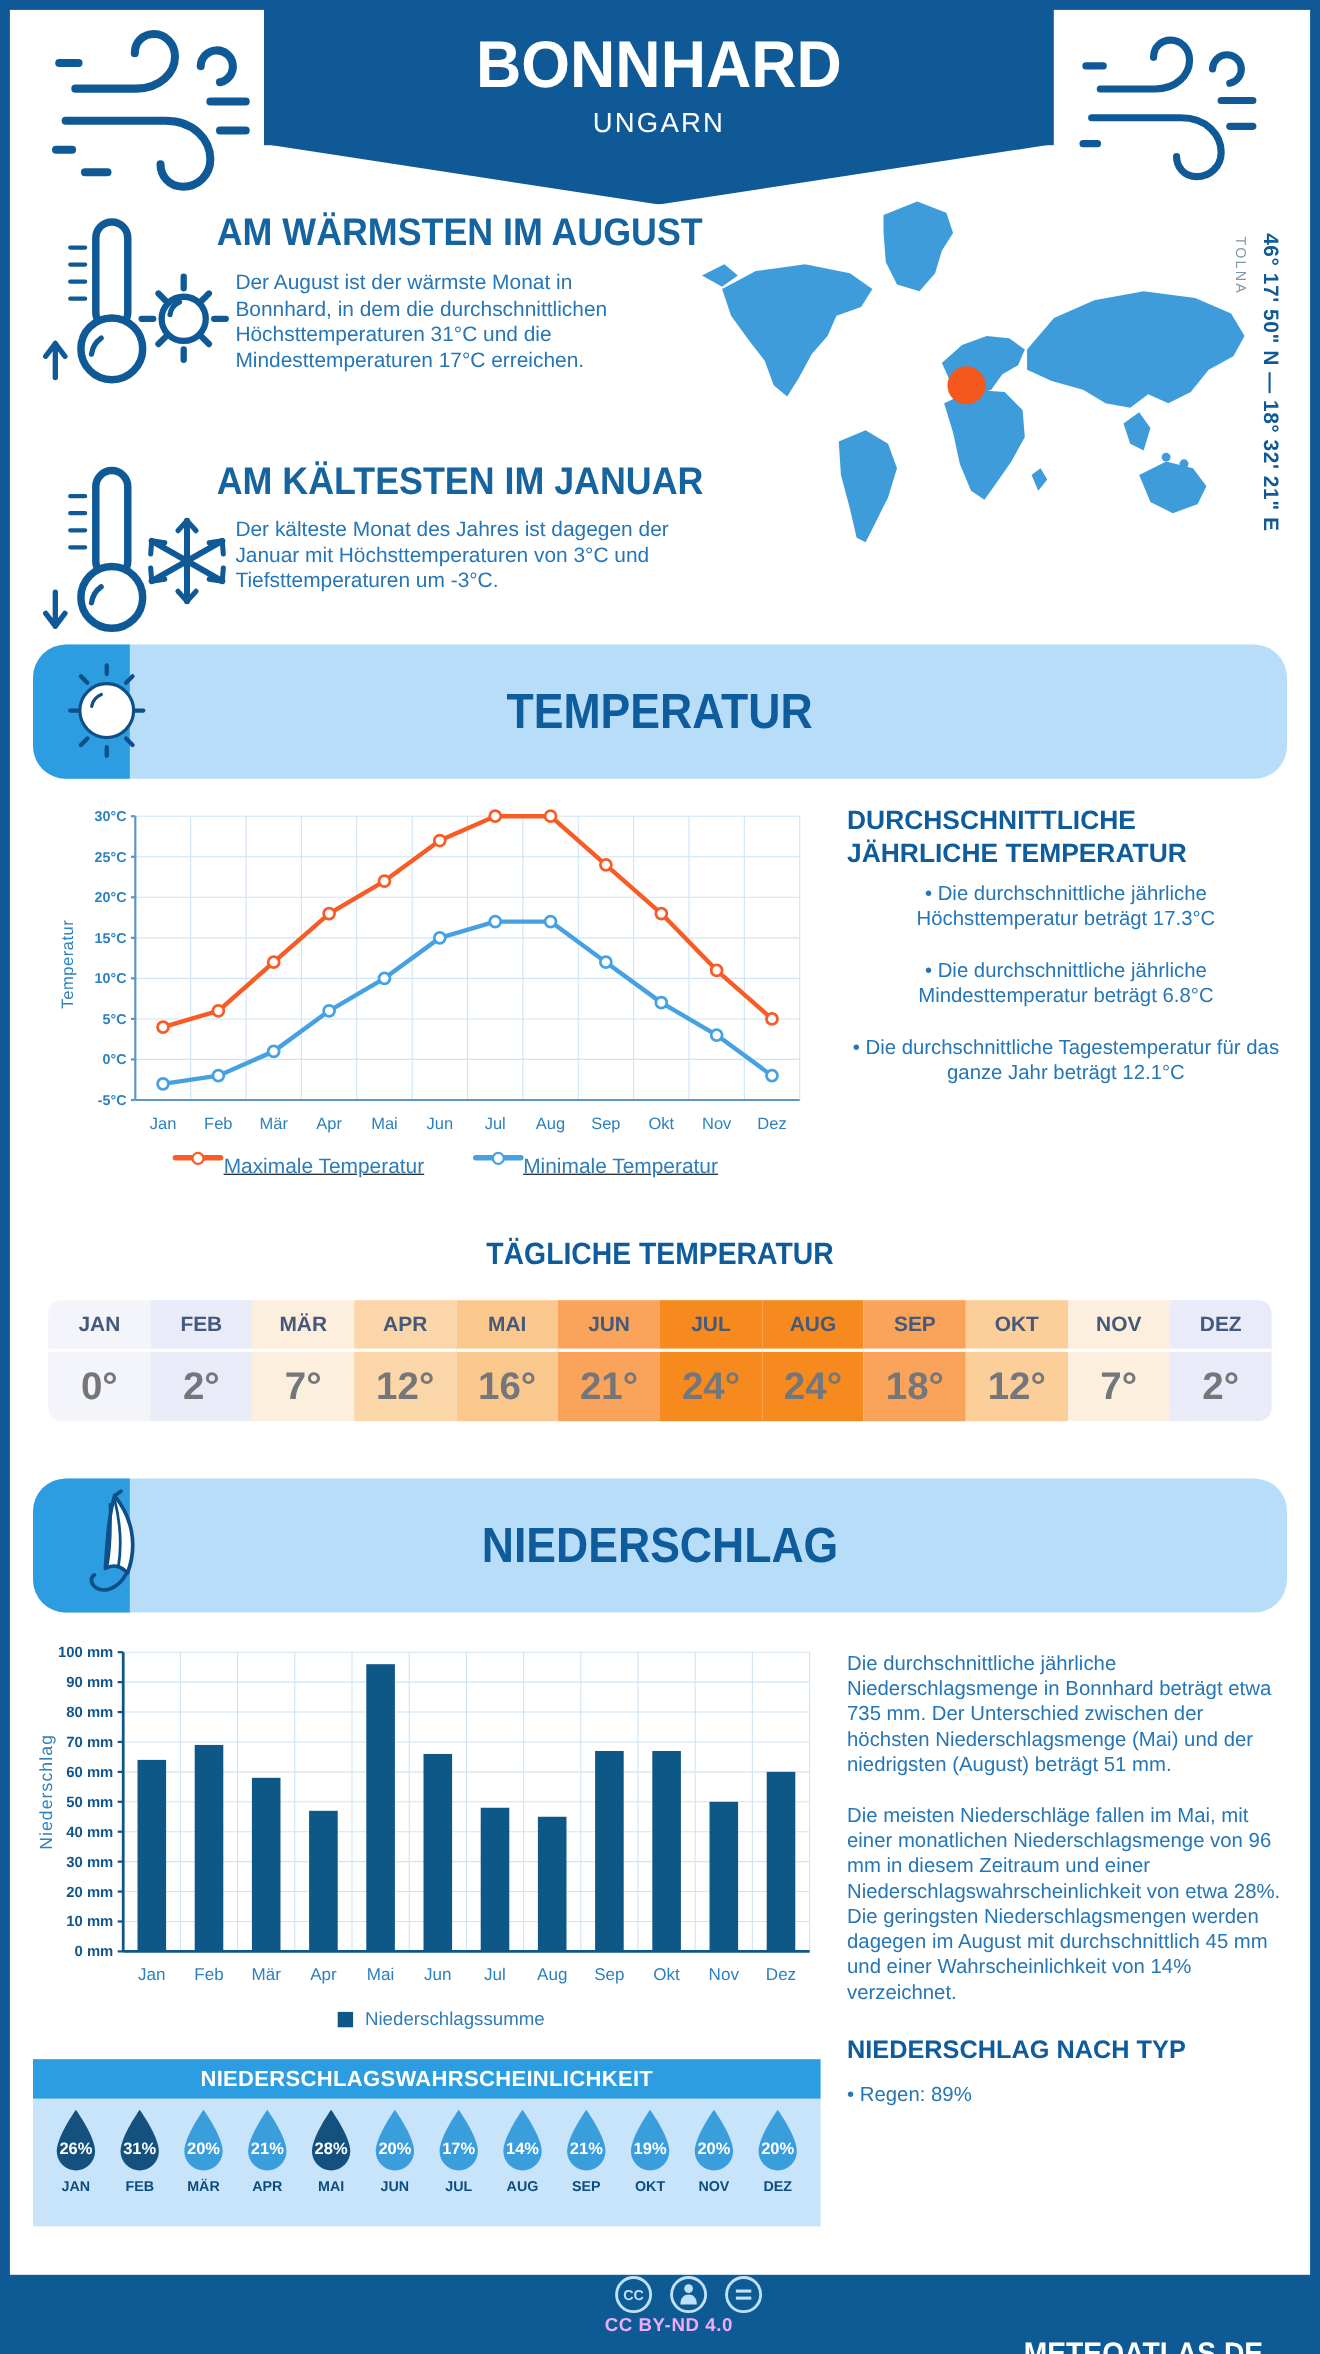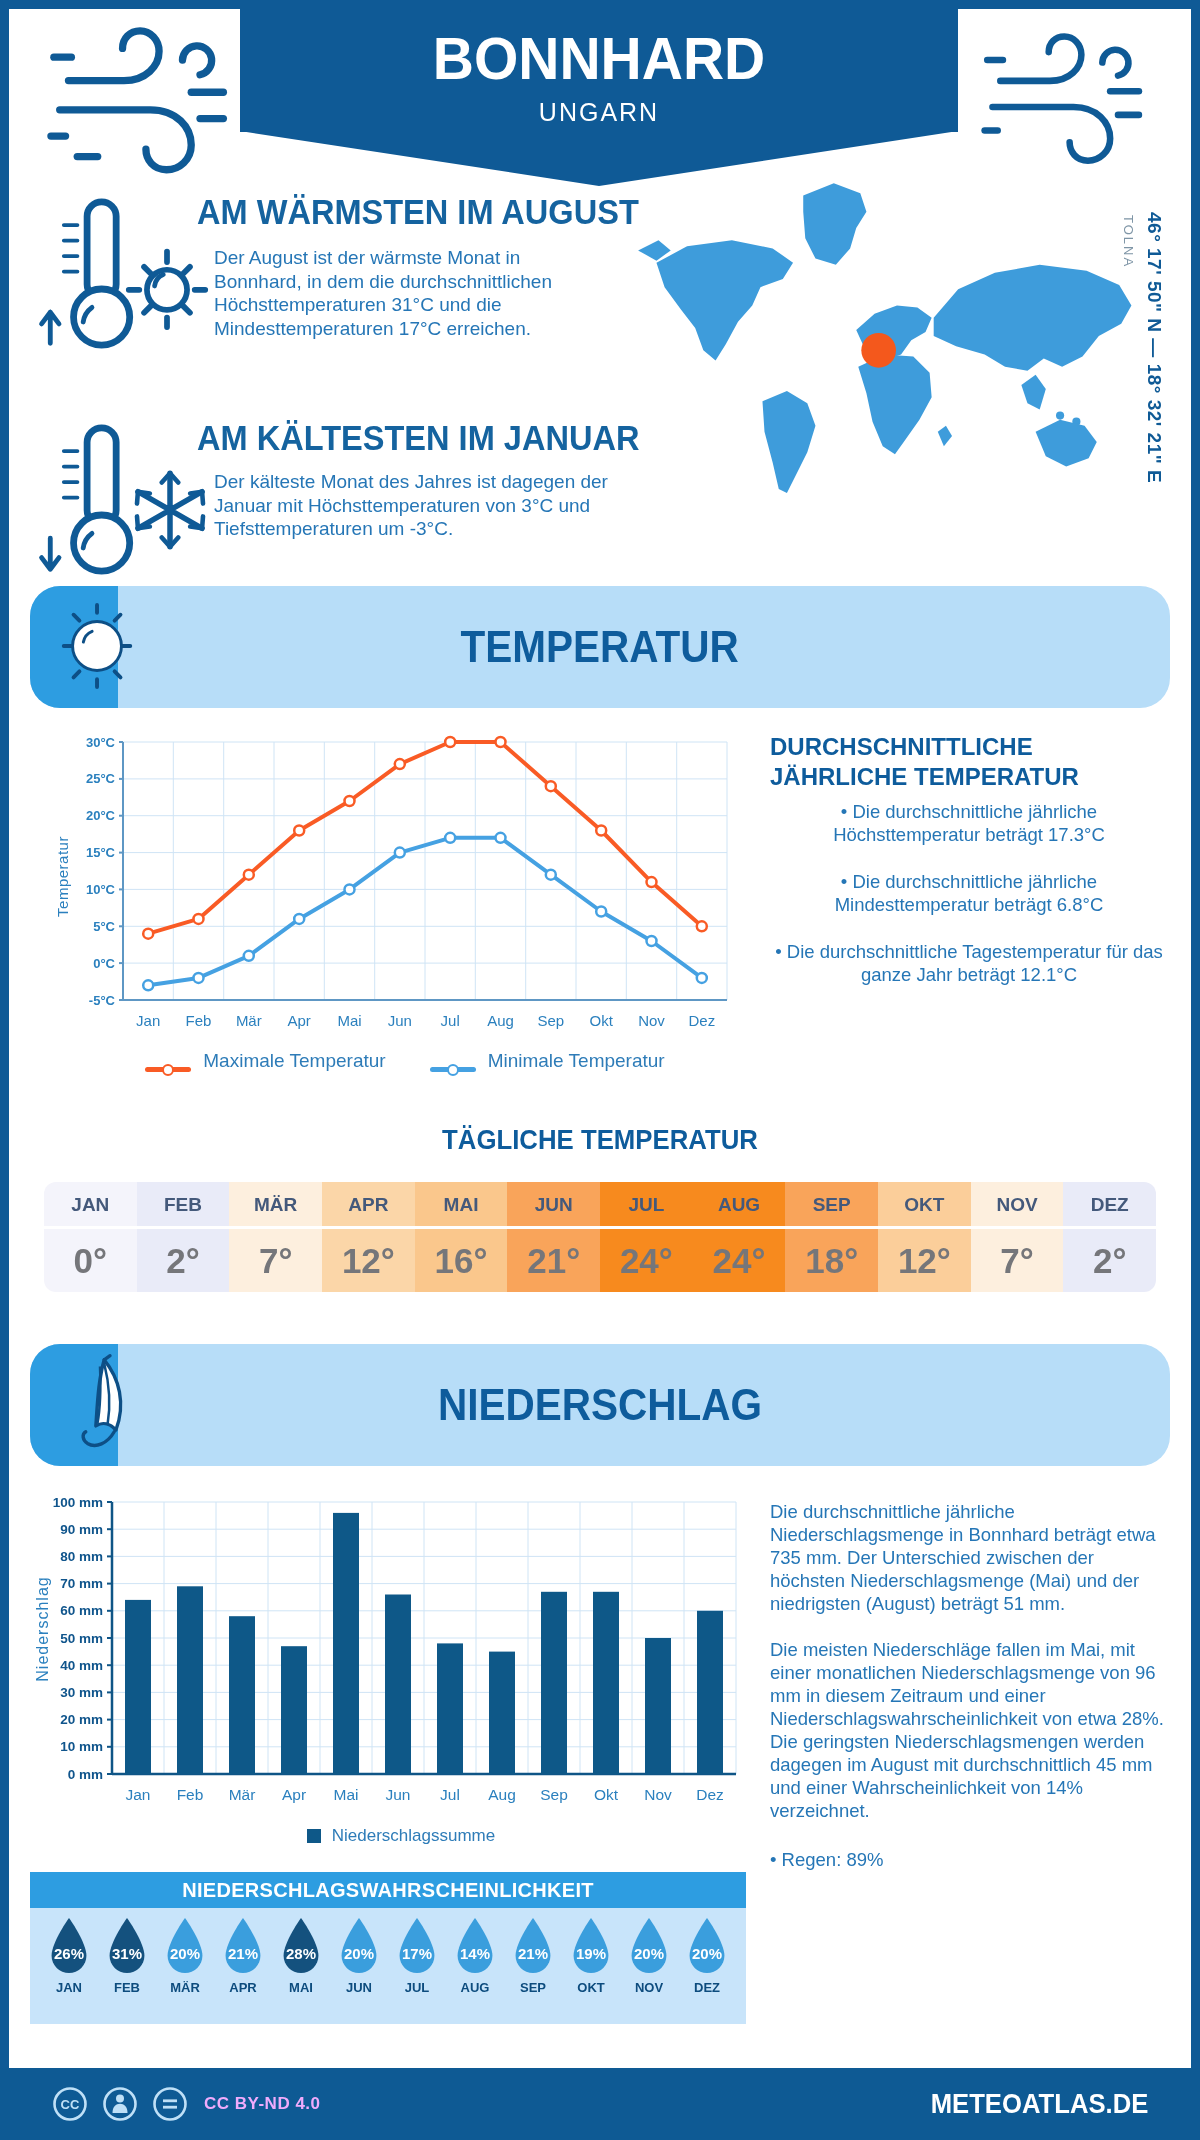--- a/index.html
+++ b/index.html
@@ -31,21 +31,21 @@
   .section-banner{left:30px;width:1140px;height:122px;background:#B7DDF8;border-radius:30px;display:flex;align-items:center;justify-content:center;}
   .section-tab{position:absolute;left:0;top:0;width:88px;height:122px;background:#2D9DE1;border-radius:30px 0 0 30px;}
   .section-title{font-size:45px;font-weight:bold;color:#0E5C9C;transform:scaleX(.9);}
   .banner-temp{top:586px;}
   .banner-precip{top:1344px;}
   .banner-sun{left:54px;top:600px;width:88px;height:94px;}
   .banner-umbrella{left:54px;top:1354px;width:92px;height:102px;}
   .line-chart{left:75px;top:726px;width:660px;height:318px;}
   .line-ylabel{left:2px;top:868px;width:120px;text-align:center;transform:rotate(-90deg);font-size:15px;color:#2B80BE;letter-spacing:.5px;}
   .line-legend{left:75px;top:1050px;width:660px;display:flex;justify-content:center;gap:44px;align-items:center;}
-  .leg-item{display:flex;align-items:flex-end;gap:12px;}
+  .leg-item{display:flex;align-items:flex-start;text-decoration:underline;}
   .leg-line{width:46px;height:5px;border-radius:3px;position:relative;display:inline-block;}
   .leg-dot{position:absolute;left:50%;top:50%;transform:translate(-50%,-50%);width:8px;height:8px;background:#fff;border:2.5px solid;border-radius:50%;}
   .leg-label{font-size:19px;color:#2E7CB8;}
   .annual-title{left:770px;top:732px;width:400px;font-size:24px;line-height:30px;font-weight:bold;color:#0E5C9C;}
   .annual-bullets{left:770px;top:800px;width:398px;}
   .annual-bullets p{font-size:18.5px;line-height:23px;color:#2576B6;margin:0 0 24px;text-align:center;}
   .daily-title{left:0;top:1124px;width:1200px;text-align:center;font-size:28px;font-weight:bold;color:#0E5C9C;transform:scaleX(.92);}
   .daily-table{left:44px;top:1182px;width:1112px;height:110px;display:flex;}
   .daily-col{flex:1;display:flex;flex-direction:column;}
   .daily-col:first-child{border-radius:12px 0 0 12px;}
@@ -61,21 +61,21 @@
   .ptype-title{font-size:23px;font-weight:bold;color:#0E5C9C;margin:28px 0 12px;}
   .ptype-item{font-size:18.5px;line-height:29px;color:#2576B6;}
   .prob-panel{left:30px;top:1872px;width:716px;}
   .prob-header{height:36px;background:#2D9DE1;color:#fff;text-align:center;font-weight:bold;font-size:20px;line-height:37px;letter-spacing:.3px;}
   .prob-body{height:116px;background:#C8E4FA;display:flex;padding:0 10px;}
   .drop-cell{flex:1;display:flex;flex-direction:column;align-items:center;padding-top:8px;}
   .drop-wrap{position:relative;width:46px;height:60px;}
   .drop-svg{width:46px;height:60px;display:block;}
   .drop-value{position:absolute;left:0;right:0;top:29px;text-align:center;color:#fff;font-weight:bold;font-size:15px;}
   .drop-month{margin-top:4px;font-size:13px;font-weight:bold;color:#0D4C7E;}
-  .footer{left:0;top:2068px;width:1200px;height:72px;background:#0E5A94;display:flex;align-items:center;}
+  .footer{left:0;top:2068px;width:1200px;height:72px;background:#0E5A94;display:flex;align-items:center;flex-direction:column;}
   .cc-icons{margin-left:52px;display:flex;gap:14px;align-items:center;}
   .cc-icon{width:36px;height:36px;display:block;}
   .license{margin-left:16px;font-size:17px;font-weight:bold;color:#f0abfc;letter-spacing:.5px;}
   .site{margin-left:auto;margin-right:46px;font-size:27px;font-weight:bold;color:#fff;transform:scaleX(.95);}
 </style>
 </head>
 <body>
 
 <div>
 
@@ -433,20 +433,21 @@
     </svg>
   <div class="abs bar-ylabel">Niederschlag</div>
   <div class="abs bar-legend">
     <span class="sq"></span>
     <span>Niederschlagssumme</span>
   </div>
 
   <div class="abs precip-col">
     <p>Die durchschnittliche jährliche Niederschlagsmenge in Bonnhard beträgt etwa 735 mm. Der Unterschied zwischen der höchsten Niederschlagsmenge (Mai) und der niedrigsten (August) beträgt 51 mm.</p>
     <p>Die meisten Niederschläge fallen im Mai, mit einer monatlichen Niederschlagsmenge von 96 mm in diesem Zeitraum und einer Niederschlagswahrscheinlichkeit von etwa 28%. Die geringsten Niederschlagsmengen werden dagegen im August mit durchschnittlich 45 mm und einer Wahrscheinlichkeit von 14% verzeichnet.</p>
+    <div class="ptype-title">NIEDERSCHLAG NACH TYP</div>
     <div class="ptype-item">• Regen: 89%</div>
   </div>
 
   <div class="abs prob-panel">
     <div class="prob-header">NIEDERSCHLAGSWAHRSCHEINLICHKEIT</div>
     <div id="prob-drops" class="prob-body">
         <div class="drop-cell">
           <div class="drop-wrap">
             <svg viewBox="0 0 46 62" class="drop-svg">
               <path d="M23 2 C23 2 5 27 5 41 A18 18 0 0 0 41 41 C41 27 23 2 23 2 Z" fill="#14517E"></path>

